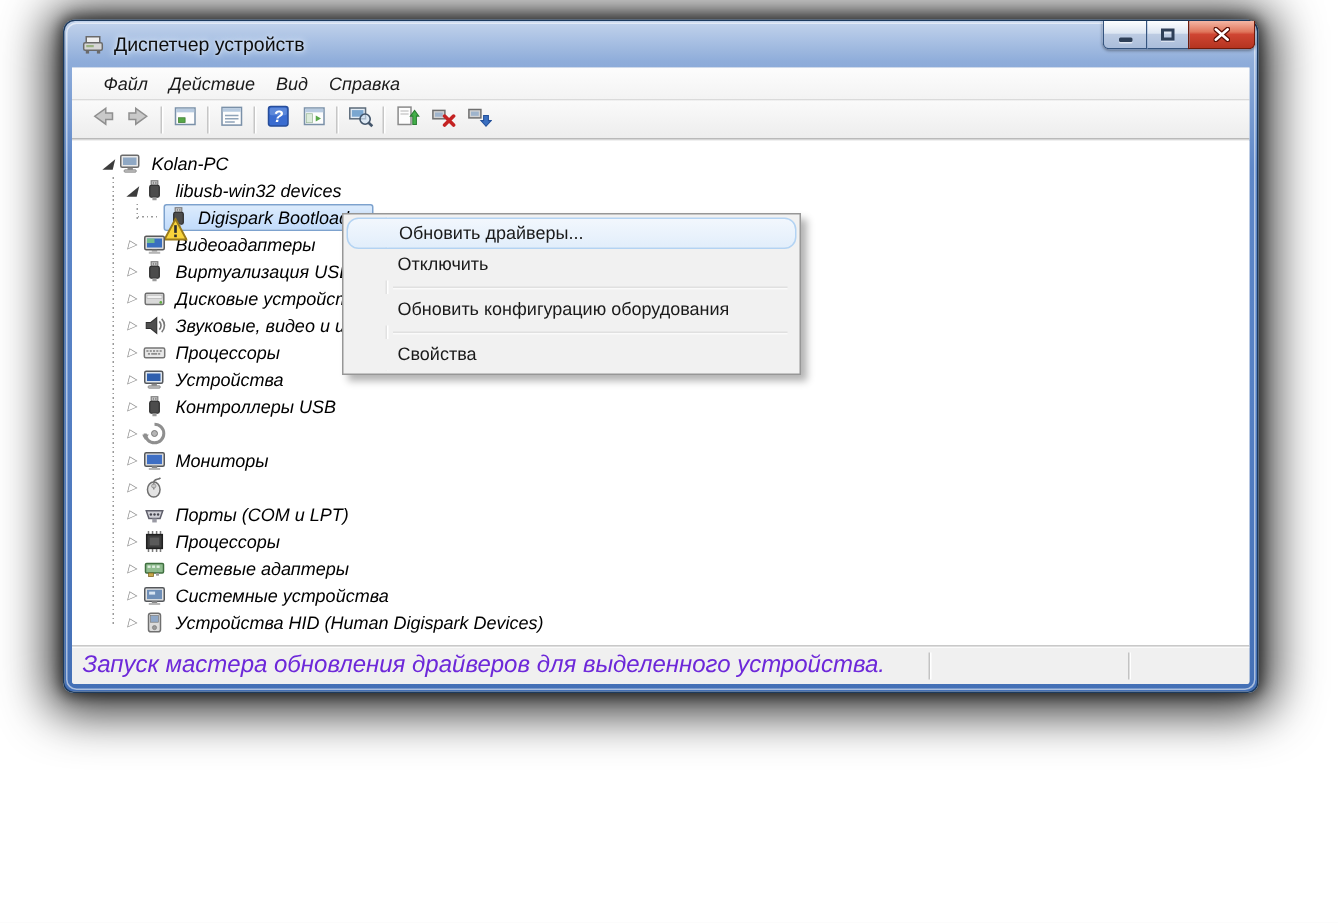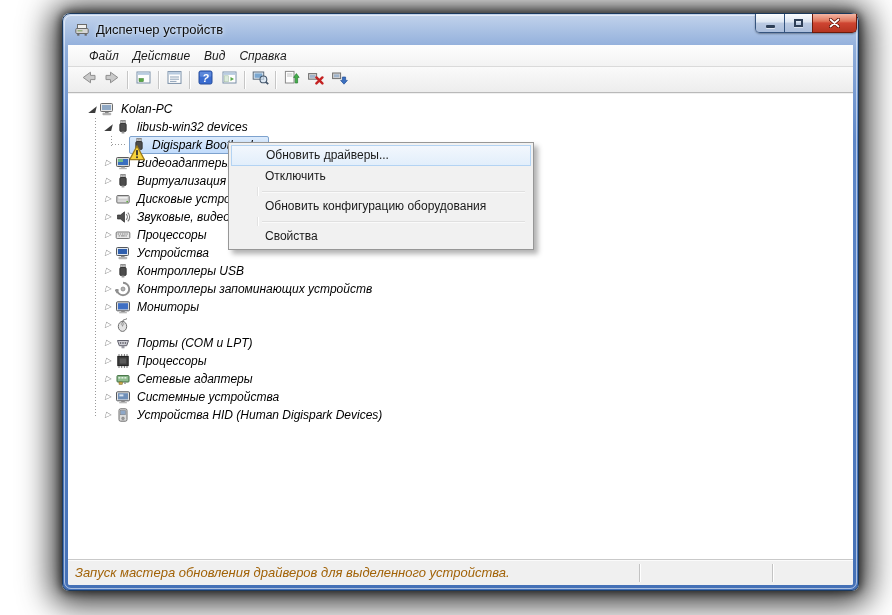--- a/index.html
+++ b/index.html
@@ -2,26 +2,25 @@
 <html><head>
 <meta charset="utf-8">
 <style>
   * { margin:0; padding:0; box-sizing:border-box; }
   html,body { width:892px; height:615px; overflow:hidden; background:#ffffff;
               font-family:"Liberation Sans", sans-serif; }
   .page { position:relative; width:892px; height:615px; }
 
   
   .window {
-    position:absolute; left:42px; top:13px; width:797px; height:578px;
+    position:absolute; left:42px; top:13px; width:797px; height:449px;
     border-radius:8px 8px 7px 7px;
     background:linear-gradient(180deg,#c2d3ec 0%,#8fadda 6%,#5e87c8 22%,#5580c4 55%,#4470b6 100%);
     border:1px solid #1c3a5e;
     box-shadow:0 3px 32px 10px rgba(0,0,0,0.80), 0 0 9px 2px rgba(0,0,0,0.55);
-    margin-left:20px;
   }
   .window::before { content:""; position:absolute; inset:1px; border-radius:7px;
     border:1px solid rgba(255,255,255,0.55); pointer-events:none; }
 
   
   .titlebar { position:relative; height:31px; display:flex; align-items:center;
     padding-left:11px; }
   .title-icon { width:16px; height:16px; margin-right:6px; flex:0 0 auto; }
   .title-text { font-size:13px; color:#0d0d0d;
     text-shadow:0 0 4px #d4e2f4, 0 0 2px #d4e2f4, 0 0 6px #d4e2f4; }
@@ -78,36 +77,36 @@
     background-image:repeating-linear-gradient(180deg,#9a9a9a 0 1px,transparent 1px 3px); }
   .g1 { left:27px; top:24px; height:298px; }
   .g2 { left:43px; top:42px; height:10px; }
   .hstub { position:absolute; left:44px; top:50px; width:13px; height:1px;
     background-image:repeating-linear-gradient(90deg,#9a9a9a 0 1px,transparent 1px 3px); }
 
   
   .statusbar { position:absolute; left:0; right:0; bottom:0; height:26px;
     background:#f0f0f0; border-top:1px solid #c9c9c9; box-shadow:inset 0 1px 0 #fbfbfb;
     display:flex; align-items:center; padding-left:7px; }
-  .status-text { font-size:13px; color:#a16207; }
+  .status-text { font-size:16px; color:#6d28d9; }
   .sb-sep { position:absolute; top:4px; bottom:3px; width:1px; background:#c3c3c3;
     box-shadow:1px 0 0 #ffffff; }
   .sb-sep.s1 { left:571px; } .sb-sep.s2 { left:704px; }
 
   
   .context-menu { position:absolute; left:228px; top:142px; width:306px;
     background:#f1f1f1; border:1px solid #979797; padding:2px;
     box-shadow:4px 4px 5px rgba(0,0,0,0.30); z-index:20; }
   .cm-body { position:relative; background:#f1f1f1; }
   .cm-gutter { position:absolute; left:26px; top:0; bottom:0; width:1px; background:#e2e2e2;
     box-shadow:1px 0 0 #ffffff; }
   .cm-item { position:relative; height:21px; line-height:21px; font-size:12px; color:#1a1a1a;
     padding-left:34px; background:#f1f1f1; }
   .cm-item.hl { background:linear-gradient(180deg,#f2f7fd,#e2eefb);
-    border:1px solid #b3d3f3; border-radius:0; line-height:19px; }
+    border:1px solid #b3d3f3; border-radius:8px; line-height:19px; }
   .cm-item.bold { font-weight:normal; }
   .cm-sep { height:1px; background:#e0e0e0; margin:4px 6px 4px 31px;
     box-shadow:0 1px 0 #fafafa; }
 </style>
 </head>
 <body>
 
 <div class="page">
   <div class="window">
 
@@ -372,21 +371,20 @@
             </div>
             <div class="trow" style="padding-left: 34px;">
               <span class="arrow">▷</span>
               <span class="ticon">
                 <svg viewBox="0 0 16 16">
                   <path d="M8 1.8 a6.2 6.2 0 1 1 -6.2 6.2" fill="none" stroke="#8f8f8f" stroke-width="2"></path>
                   <path d="M-0.6 8.6 L4.2 8.6 L1.8 12.4 Z" fill="#8f8f8f"></path>
                   <circle cx="8" cy="8" r="2" fill="#b5b5b5" stroke="#6f6f6f" stroke-width=".6"></circle>
                 </svg>
               </span>
-              <span class="tlabel">Контроллеры запоминающих устройств</span>
             </div>
             <div class="trow" style="padding-left: 34px;">
               <span class="arrow">▷</span>
               <span class="ticon">
                 <svg viewBox="0 0 16 16">
                   <rect x="1.5" y="2.8" width="13" height="9" rx="1" fill="#dcdcdc" stroke="#55585c"></rect>
                   <rect x="3" y="4.2" width="10" height="6.2" fill="#3f6fc4"></rect>
                   <rect x="6.2" y="11.8" width="3.6" height="1.2" fill="#8a8a8a"></rect>
                   <rect x="4.2" y="13" width="7.6" height="1.3" fill="#b5b5b5"></rect>
                 </svg>

